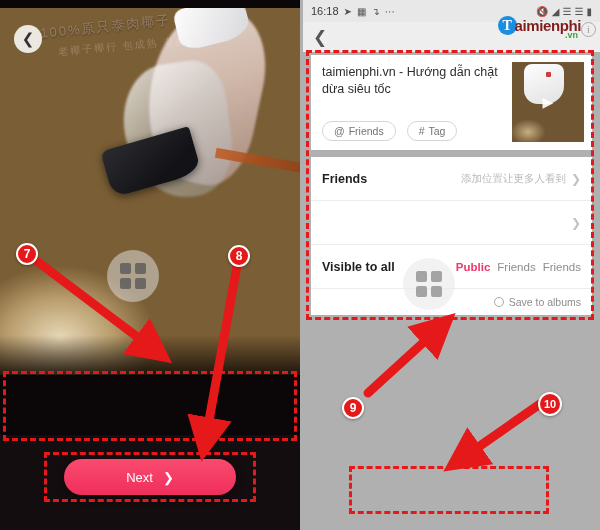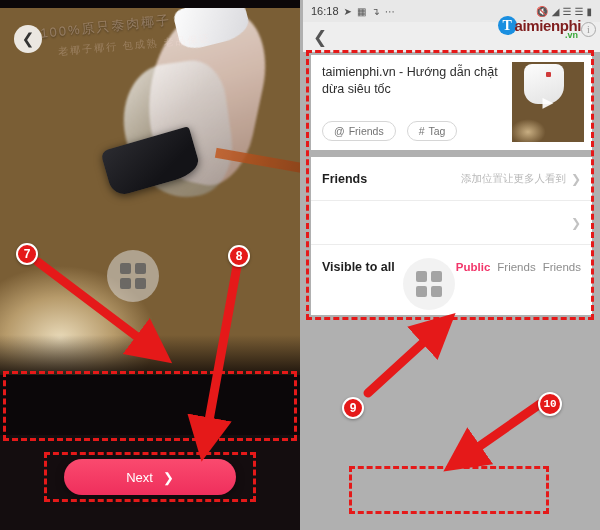--- a/index.html
+++ b/index.html
@@ -354,20 +354,26 @@
 
       <div class="row">
         <div class="row-label">Visible to all</div>
         <div class="row-right" style="gap:7px;">
           <span class="vis-opt active">Public</span>
           <span class="vis-opt">Friends</span>
           <span class="vis-opt">Friends</span>
         </div>
       </div>
 
+      <div class="row row-save">
+        <div class="save-wrap">
+          <span class="radio-o"></span>
+          <span class="save-lab">Save to albums</span>
+        </div>
+      </div>
     </div>
 
     <div class="grid-watermark gw-right" style="position:absolute;left:100px;top:258px;">
       <i></i>
         <i></i>
         <i></i>
         <i></i>
     </div>
 
     <div class="post-btn">
@@ -392,15 +398,15 @@
     <path d="M237,266 L206,437" stroke="#e51919" stroke-width="9" fill="none" marker-end="url(#ah)" stroke-linecap="round"></path>
 
     <path d="M368,393 L437,330" stroke="#e51919" stroke-width="9" fill="none" marker-end="url(#ah)" stroke-linecap="round"></path>
 
     <path d="M540,404 L464,457" stroke="#e51919" stroke-width="9" fill="none" marker-end="url(#ah)" stroke-linecap="round"></path>
   </svg>
 
   <div class="cnum c7">7</div>
   <div class="cnum c8">8</div>
   <div class="cnum c9">9</div>
-  <div class="cnum c10" style="width:24px;height:24px;font-size:11px;font-family:Liberation Mono, monospace;">10</div>
+  <div class="cnum c10" style="width:24px;height:24px;font-size:11px;">10</div>
 
 </div>
 
 </body></html>

